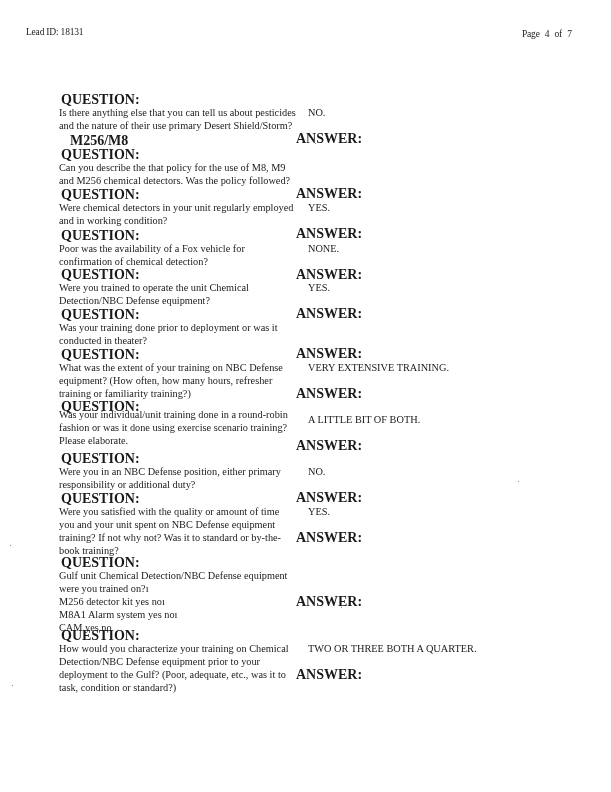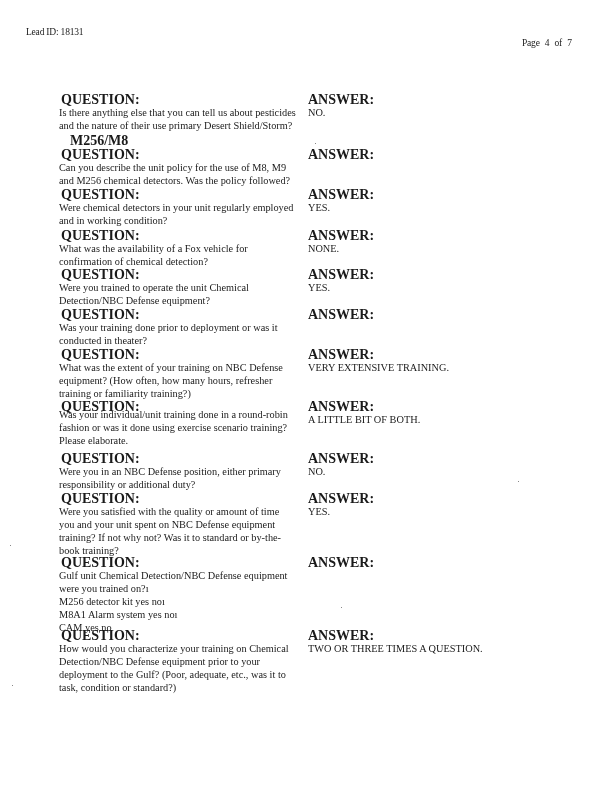--- a/index.html
+++ b/index.html
@@ -3,27 +3,27 @@
 <meta charset="utf-8">
 <style>
   html, body { margin: 0; padding: 0; background: #ffffff; }
   body {
     width: 611px; height: 792px; position: relative; overflow: hidden;
     font-family: "Liberation Serif", "DejaVu Serif", serif;
     color: #1a1a1a;
   }
   .hdr { position: absolute; font-size: 9.5px; letter-spacing: -0.2px; }
   #lead { left: 26px; top: 27px; }
-  #pageno { left: 522px; top: 29px; word-spacing: 3px; margin-top: 9px; }
+  #pageno { left: 522px; top: 29px; word-spacing: 3px; }
 
   .q-label, .a-label, .section {
     position: absolute; font-weight: bold; font-size: 14px; line-height: 13px; white-space: nowrap;
   }
   .q-label { left: 61px; }
-  .a-label { left: 308px; }
+  .a-label { left: 296px; margin-top: 39px; }
   .section { left: 54px; margin-left: 16px; }
   .q-text {
     position: absolute; left: 59px; width: 255px;
     font-size: 10.3px; line-height: 13px; white-space: pre-line;
   }
   .a-text {
     position: absolute; left: 308px; font-size: 10.3px; line-height: 13px; white-space: nowrap;
   }
   .speck { position: absolute; width: 1px; height: 1px; background: #888; }
 </style>
@@ -36,34 +36,34 @@
 <div class="q-label" style="top:93px">QUESTION:</div>
 <div class="a-label" style="top:93px">ANSWER:</div>
 <div class="q-text" style="top:106px">Is there anything else that you can tell us about pesticides
 and the nature of their use primary Desert Shield/Storm?</div>
 <div class="a-text" style="top:106px">NO.</div>
 
 <div class="section" style="top:134px">M256/M8</div>
 
 <div class="q-label" style="top:148px">QUESTION:</div>
 <div class="a-label" style="top:148px">ANSWER:</div>
-<div class="q-text" style="top:161px">Can you describe the unit policy for the use of M8, M9
+<div class="q-text" style="top:161px">Can you describe the that policy for the use of M8, M9
 and M256 chemical detectors.  Was the policy followed?</div>
 <div class="a-text" style="top:161px"></div>
 <div class="speck" style="left:315px;top:143px"></div>
 
 <div class="q-label" style="top:188px">QUESTION:</div>
 <div class="a-label" style="top:188px">ANSWER:</div>
 <div class="q-text" style="top:201px">Were chemical detectors in your unit regularly employed
 and in working condition?</div>
 <div class="a-text" style="top:201px">YES.</div>
 
 <div class="q-label" style="top:229px">QUESTION:</div>
 <div class="a-label" style="top:229px">ANSWER:</div>
-<div class="q-text" style="top:242px">What was the availability of a Fox vehicle for
+<div class="q-text" style="top:242px">Poor was the availability of a Fox vehicle for
 confirmation of chemical detection?</div>
 <div class="a-text" style="top:242px">NONE.</div>
 
 <div class="q-label" style="top:268px">QUESTION:</div>
 <div class="a-label" style="top:268px">ANSWER:</div>
 <div class="q-text" style="top:281px">Were you trained to operate the unit Chemical
 Detection/NBC Defense equipment?</div>
 <div class="a-text" style="top:281px">YES.</div>
 
 <div class="q-label" style="top:308px">QUESTION:</div>
@@ -111,14 +111,14 @@
  CAM   yes no</div>
 <div class="a-text" style="top:569px"></div>
 <div class="speck" style="left:341px;top:607px"></div>
 
 <div class="q-label" style="top:629px">QUESTION:</div>
 <div class="a-label" style="top:629px">ANSWER:</div>
 <div class="q-text" style="top:642px">How would you characterize your training on Chemical
 Detection/NBC Defense equipment prior to your
 deployment to the Gulf?  (Poor, adequate, etc., was it to
 task, condition or standard?)</div>
-<div class="a-text" style="top:642px">TWO OR THREE TIMES A QUESTION.</div>
+<div class="a-text" style="top:642px">TWO OR THREE BOTH A QUARTER.</div>
 <div class="speck" style="left:12px;top:685px"></div>
 
 </body></html>

